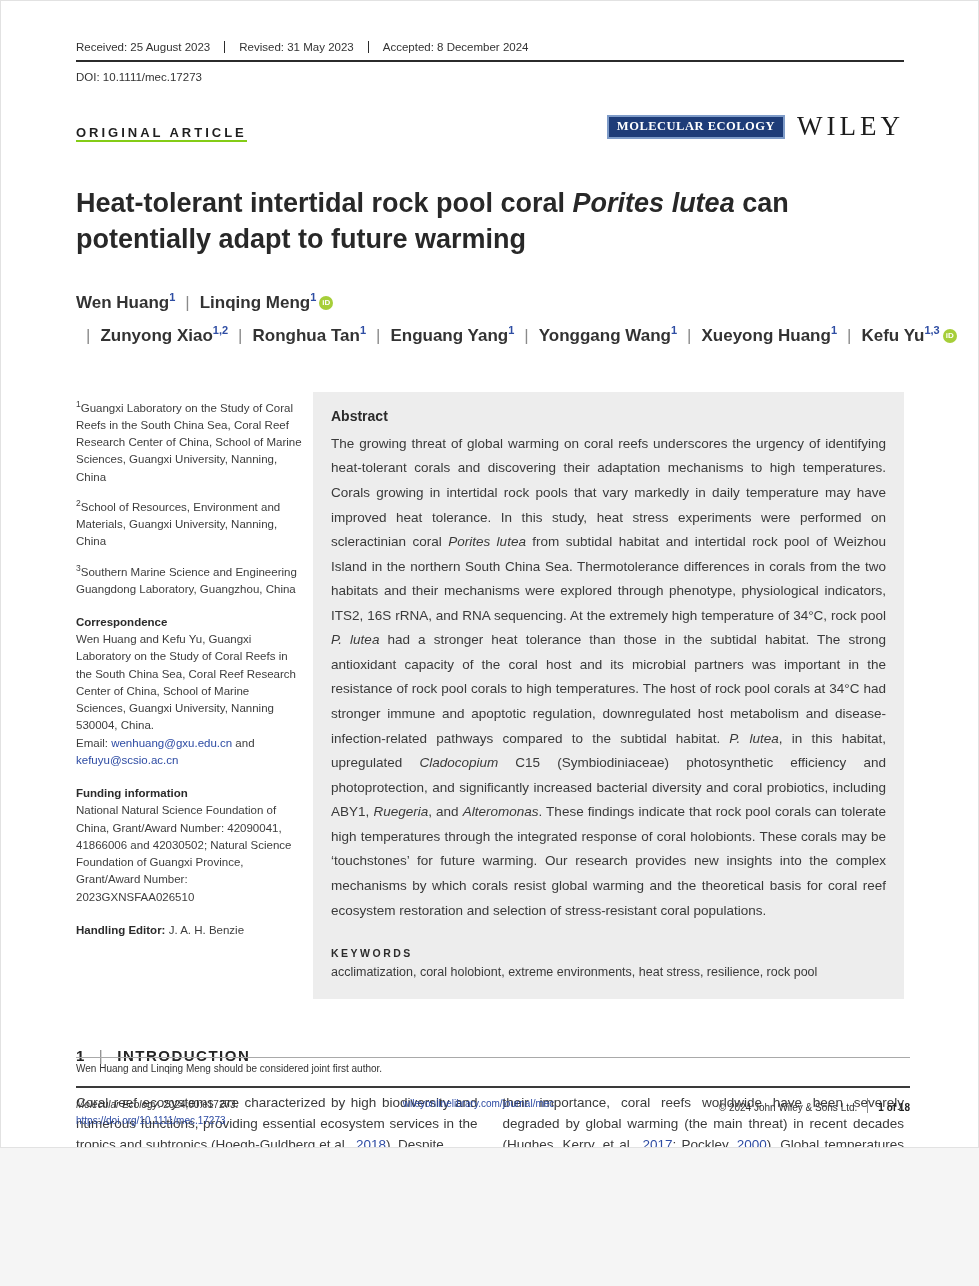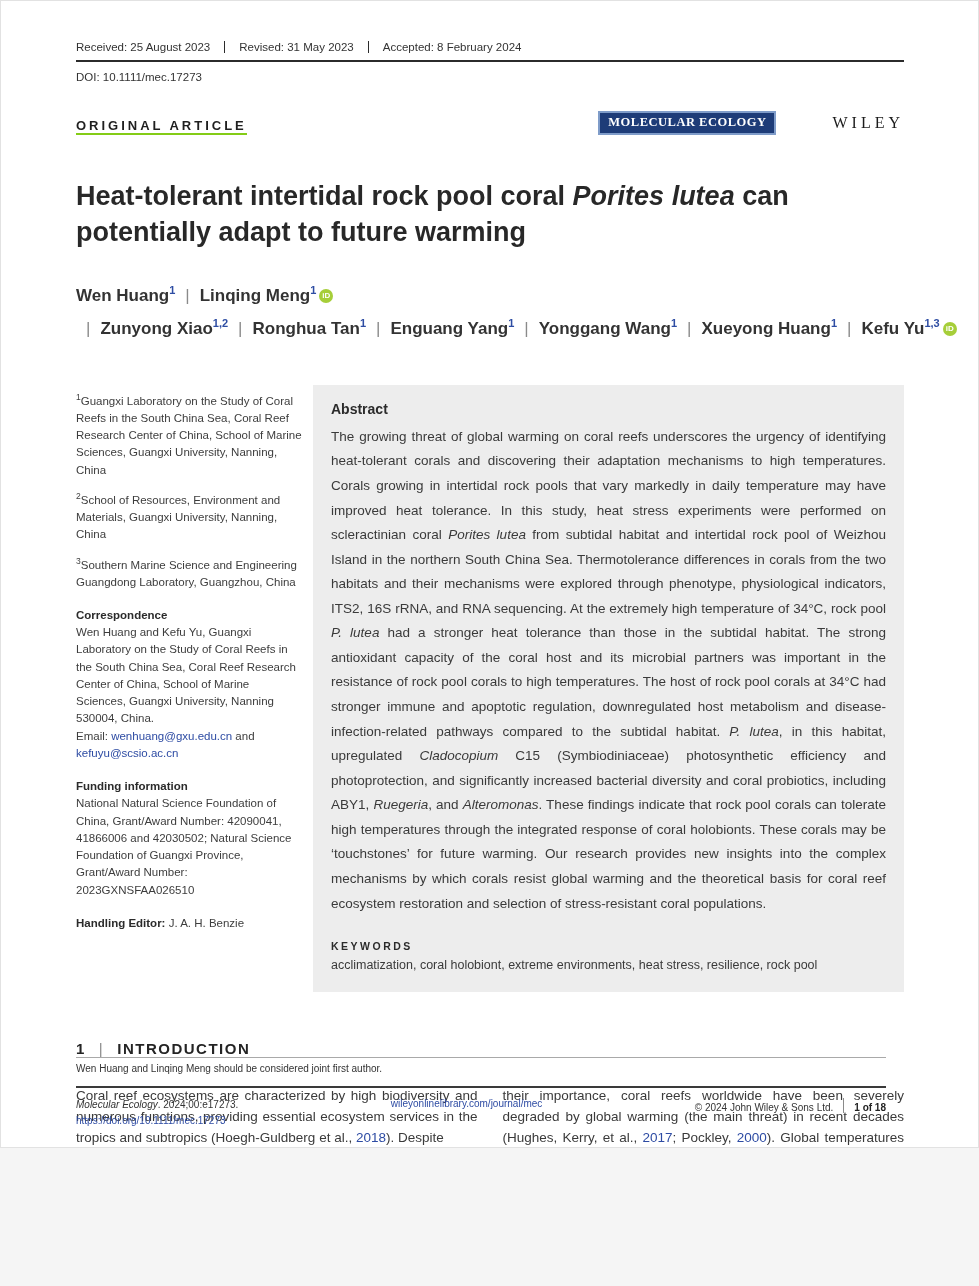--- a/index.html
+++ b/index.html
@@ -27,22 +27,22 @@
     font-size:13px; font-weight:bold; letter-spacing:3px; color:#1f1f1f;
     border-bottom:2px solid #84cc16; padding-bottom:0; display:inline-block;
   }
   .brand { display:flex; align-items:center; gap:12px; }
   .journal-badge {
     background:#1e3c78; border:2px solid #7f9cc9; color:#ffffff;
     font-family:"Liberation Serif", serif; font-weight:bold;
     font-size:12.5px; letter-spacing:0.5px; padding:2px 8px 3px 8px;
   }
   .wiley-logo {
-    font-family:"Liberation Serif", serif; font-size:16px; letter-spacing:4px;
-    color:#1c1c1c; font-weight:500;margin-left:44px;
+    font-family:"Liberation Serif", serif; font-size:27px; letter-spacing:4px;
+    color:#1c1c1c; font-weight:500;
   }
 
   
   .paper-title {
     margin-top:44px; font-size:27px; font-weight:bold; color:#282828;
     line-height:1.32; max-width:760px;
   }
   .it { font-style:italic; }
   .authors { margin-top:30px; font-size:17px; font-weight:bold; color:#333; line-height:1.9; max-width:810px; }
   .author { white-space:nowrap; }
@@ -72,41 +72,41 @@
   .kw-heading { margin-top:24px; font-size:10.5px; font-weight:bold; letter-spacing:2.5px; color:#2b2b2b; }
   .kw-text { margin-top:6px; font-size:12.5px; color:#3a3a3a; }
 
   
   .section-heading { margin-top:48px; font-size:15px; font-weight:bold; letter-spacing:1.5px; color:#242424; }
   .section-pipe { color:#8a8a8a; font-weight:normal; margin:0 13px; }
   .body-cols { display:grid; grid-template-columns:1fr 1fr; column-gap:25px; margin-top:28px; }
   .body-col { font-size:13.5px; line-height:1.57; text-align:justify; color:#3a3a3a; }
 
   
-  .footer { position:absolute; left:75px; right:92px; bottom:18px; }
+  .footer { position:absolute; left:75px; right:68px; bottom:18px; }
   .footnote-rule { border-top:1px solid #a9a9a9; }
   .footnote { font-size:10px; color:#333; margin:5px 0 12px 0; }
   .footer-rule { border-top:2px solid #3a3a3a; }
   .footer-row { display:flex; justify-content:space-between; align-items:flex-start; margin-top:9px; font-size:10px; color:#333; }
   .footer-left { line-height:1.6; }
   .footer-center { padding-top:1px; }
   .footer-right { display:flex; align-items:flex-end; padding-top:1px; }
   .footer-divider { border-left:1px solid #8a8a8a; height:15px; margin:0 10px; }
   .page-num { font-weight:bold; color:#222; }
 </style>
 </head>
 <body>
 
 <div class="page">
   <div class="content">
 
     <div class="dates-row">
       <span class="date-item">Received: 25 August 2023</span>
       <span class="date-item">Revised: 31 May 2023</span>
-      <span class="date-item">Accepted: 8 February 2024</span>
+      <span class="date-item">Accepted: 8 December 2024</span>
     </div>
     <div class="doi-line">DOI: 10.1111/mec.17273</div>
 
     <div class="type-row">
       <span class="article-type">ORIGINAL ARTICLE</span>
       <span class="brand">
         <span class="journal-badge">MOLECULAR ECOLOGY</span>
         <span class="wiley-logo">WILEY</span>
       </span>
     </div>

